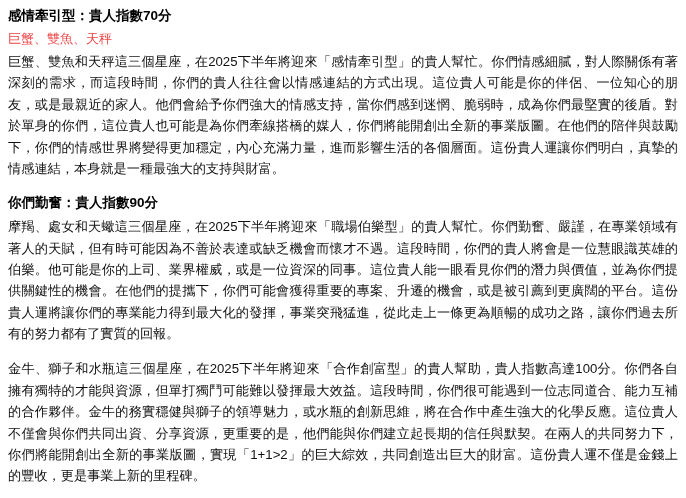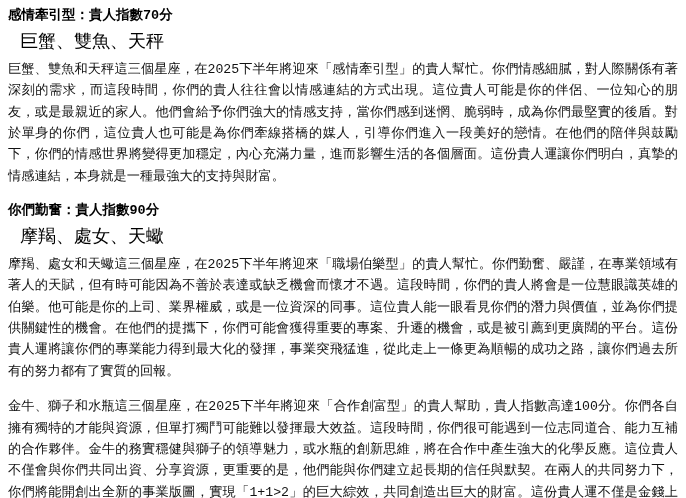--- a/index.html
+++ b/index.html
@@ -13,61 +13,59 @@
     font-family: "Liberation Sans", "DejaVu Sans", sans-serif;
     color: #1a1a1a;
   }
   .page {
     width: 686px;
     box-sizing: border-box;
     padding: 6px 8px 10px 8px;
   }
   .section {
     margin-bottom: 14px;
-    font-family: Liberation Mono, monospace;
   }
   .section:last-child {
     margin-bottom: 0;
   }
   .sec-title {
     font-size: 13.5px;
     font-weight: bold;
     line-height: 1.55;
     color: #000000;
     margin: 0 0 2px 0;
   }
   .sec-signs {
-    font-size: 18px;
+    font-size: 13px;
     line-height: 1.55;
-    color: #000000;
-    margin: 0 0 2px 12px;
+    color: #ef4444;
+    margin: 0 0 2px 0;
   }
   .sec-body {
     font-size: 13.2px;
     line-height: 1.62;
     color: #111111;
     margin: 0;
     text-align: justify;
     text-justify: inter-character;
   }
 </style>
 </head>
 <body>
 
 <div class="page">
 
   <div class="section">
     <p class="sec-title">感情牽引型：貴人指數70分</p>
     <p class="sec-signs">巨蟹、雙魚、天秤</p>
-    <p class="sec-body">巨蟹、雙魚和天秤這三個星座，在2025下半年將迎來「感情牽引型」的貴人幫忙。你們情感細膩，對人際關係有著深刻的需求，而這段時間，你們的貴人往往會以情感連結的方式出現。這位貴人可能是你的伴侶、一位知心的朋友，或是最親近的家人。他們會給予你們強大的情感支持，當你們感到迷惘、脆弱時，成為你們最堅實的後盾。對於單身的你們，這位貴人也可能是為你們牽線搭橋的媒人，引導你們進入一段美好的戀情。在他們的陪伴與鼓勵下，你們的情感世界將變得更加穩定，內心充滿力量，進而影響生活的各個層面。這份貴人運讓你們明白，真摯的情感連結，本身就是一種最強大的支持與財富。</p>
+    <p class="sec-body">巨蟹、雙魚和天秤這三個星座，在2025下半年將迎來「感情牽引型」的貴人幫忙。你們情感細膩，對人際關係有著深刻的需求，而這段時間，你們的貴人往往會以情感連結的方式出現。這位貴人可能是你的伴侶、一位知心的朋友，或是最親近的家人。他們會給予你們強大的情感支持，當你們感到迷惘、脆弱時，成為你們最堅實的後盾。對於單身的你們，這位貴人也可能是為你們牽線搭橋的媒人，你們將能開創出全新的事業版圖。在他們的陪伴與鼓勵下，你們的情感世界將變得更加穩定，內心充滿力量，進而影響生活的各個層面。這份貴人運讓你們明白，真摯的情感連結，本身就是一種最強大的支持與財富。</p>
   </div>
 
   <div class="section">
     <p class="sec-title">你們勤奮：貴人指數90分</p>
-    <p class="sec-signs">摩羯、處女、天蠍</p>
     <p class="sec-body">摩羯、處女和天蠍這三個星座，在2025下半年將迎來「職場伯樂型」的貴人幫忙。你們勤奮、嚴謹，在專業領域有著人的天賦，但有時可能因為不善於表達或缺乏機會而懷才不遇。這段時間，你們的貴人將會是一位慧眼識英雄的伯樂。他可能是你的上司、業界權威，或是一位資深的同事。這位貴人能一眼看見你們的潛力與價值，並為你們提供關鍵性的機會。在他們的提攜下，你們可能會獲得重要的專案、升遷的機會，或是被引薦到更廣闊的平台。這份貴人運將讓你們的專業能力得到最大化的發揮，事業突飛猛進，從此走上一條更為順暢的成功之路，讓你們過去所有的努力都有了實質的回報。</p>
   </div>
 
   <div class="section">
     <p class="sec-body">金牛、獅子和水瓶這三個星座，在2025下半年將迎來「合作創富型」的貴人幫助，貴人指數高達100分。你們各自擁有獨特的才能與資源，但單打獨鬥可能難以發揮最大效益。這段時間，你們很可能遇到一位志同道合、能力互補的合作夥伴。金牛的務實穩健與獅子的領導魅力，或水瓶的創新思維，將在合作中產生強大的化學反應。這位貴人不僅會與你們共同出資、分享資源，更重要的是，他們能與你們建立起長期的信任與默契。在兩人的共同努力下，你們將能開創出全新的事業版圖，實現「1+1&gt;2」的巨大綜效，共同創造出巨大的財富。這份貴人運不僅是金錢上的豐收，更是事業上新的里程碑。</p>
   </div>
 
 </div>
 
 </body></html>

